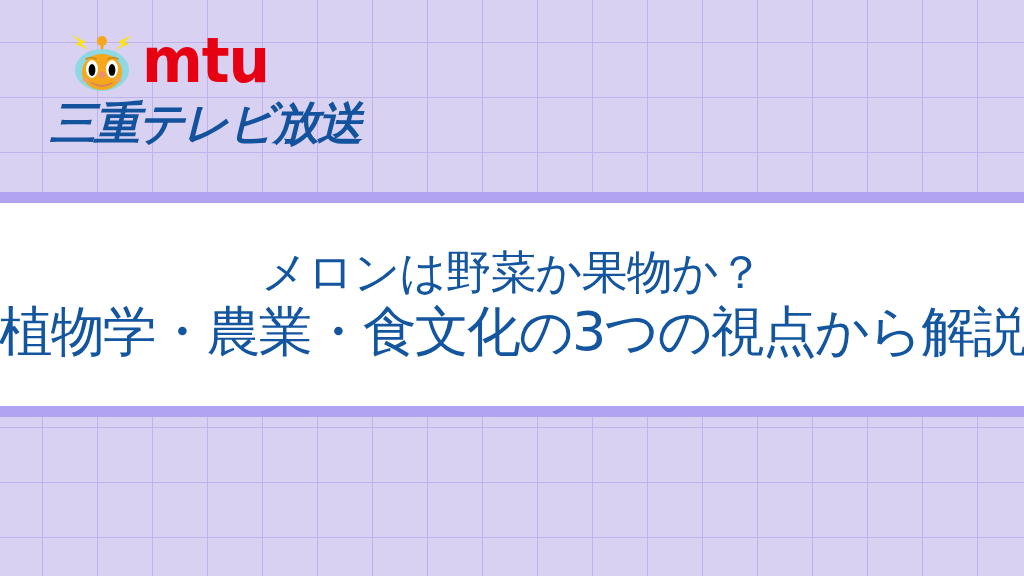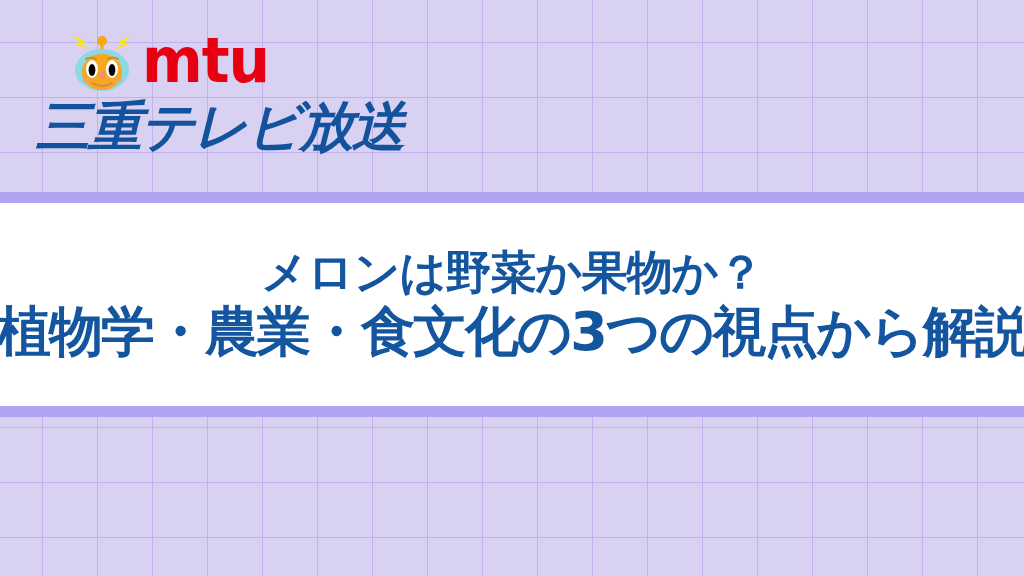--- a/index.html
+++ b/index.html
@@ -57,26 +57,26 @@
     font-size: 54px;
     line-height: 1;
     letter-spacing: -1px;
     color: #e60012;
     transform: scaleY(1.15) scaleX(1.08);
     transform-origin: left center;
   }
 
   .station-name {
     position: absolute;
-    left: 14px;
+    left: 28px;
     top: 86px;
     font-family: "DejaVu Sans", sans-serif;
     font-weight: bold;
     font-style: italic;
-    font-size: 54px;
+    font-size: 46px;
     line-height: 1;
     letter-spacing: -2px;
     color: #13529d;
     white-space: nowrap;
   }
 
   
   .band-top-rule {
     position: absolute;
     left: 0;
@@ -111,21 +111,21 @@
     display: flex;
     flex-direction: column;
     align-items: center;
     justify-content: center;
     gap: 4px;
   }
 
   .title-line {
     color: #14559f;
     font-family: "DejaVu Sans", sans-serif;
-    font-weight: bold;
+    font-weight: normal;
     line-height: 1.12;
     white-space: nowrap;
     text-align: right;
     letter-spacing: -1px;
   }
   .title-line-1 { font-size: 46px; }
   .title-line-2 { font-size: 54px; letter-spacing: -2px; }
 
   
   .site-name {

